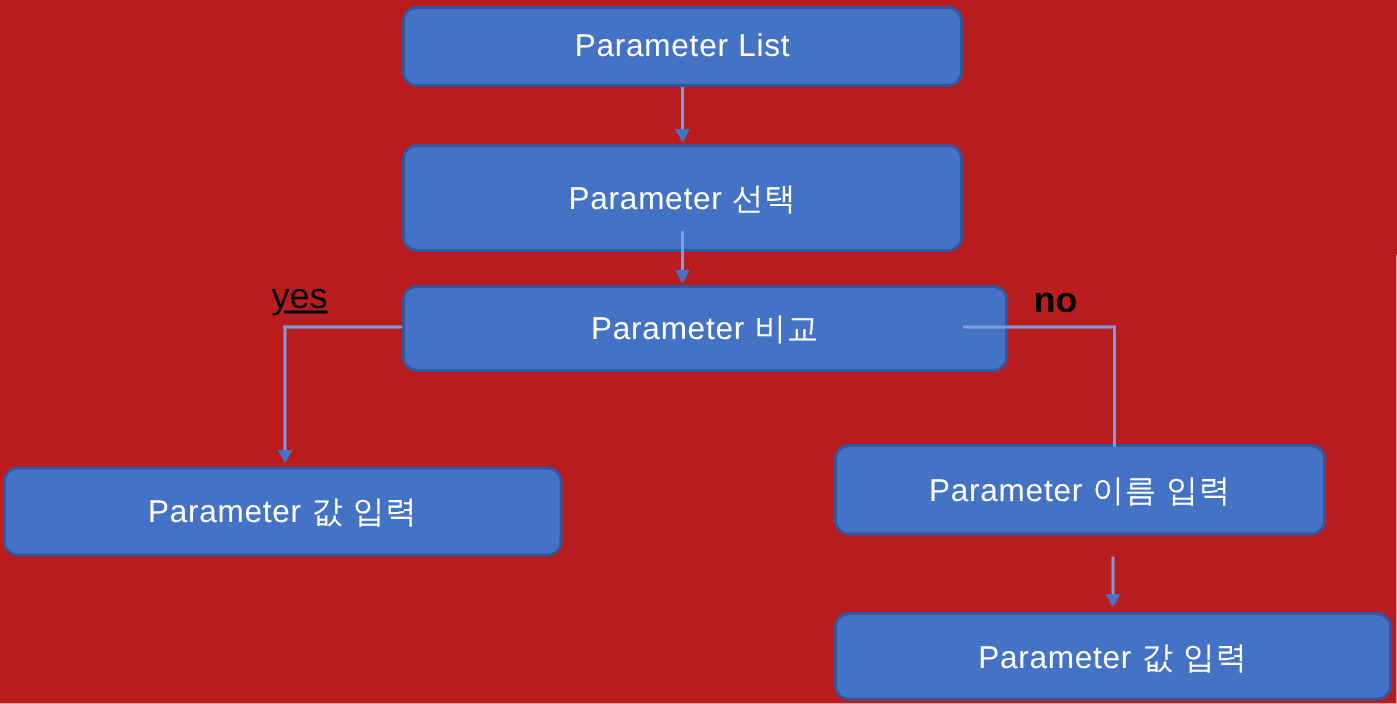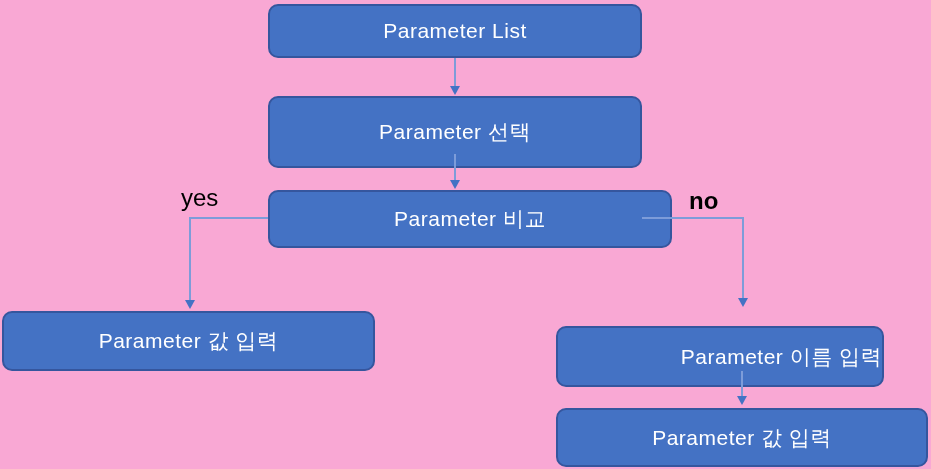--- a/index.html
+++ b/index.html
@@ -8,40 +8,40 @@
     --connector:#7D9CD9;
     --arrowhead:#4472C4;
     --node-text:#FFFFFF;
     --label-text:#000000;
   }
   html,body{margin:0;padding:0;background:#FFFFFF;}
   body{font-family:"Liberation Sans","DejaVu Sans",sans-serif;}
   .stage{
     position:relative;
     width:931px;height:469px;
-    background:#f9a8d4;
+    background:#b91c1c;
     overflow:hidden;
   }
   .node{
     position:absolute;
     background:var(--node-fill);
     border:2px solid var(--node-border);
     border-radius:10px;
     box-sizing:border-box;
     display:flex;align-items:center;justify-content:center;
     color:var(--node-text);
     font-size:21px;
     letter-spacing:.5px;
     text-align:center;
   }
   .n1{left:268px;top:4px;width:374px;height:54px;}
   .n2{left:268px;top:96px;width:374px;height:72px;}
   .n3{left:268px;top:190px;width:404px;height:58px;}
   .n4{left:2px;top:311px;width:373px;height:60px;}
-  .n5{left:556px;top:326px;width:328px;height:61px;justify-content:flex-end;}
+  .n5{left:556px;top:296px;width:328px;height:61px;}
   .n6{left:556px;top:408px;width:372px;height:59px;}
 
   .conn{position:absolute;background:var(--connector);}
   .vline{width:2px;}
   .hline{height:2px;}
   .arrow-down{
     position:absolute;width:0;height:0;
     border-left:5px solid transparent;
     border-right:5px solid transparent;
     border-top:9px solid var(--arrowhead);
@@ -63,21 +63,21 @@
   
   .c3-line{left:741px;top:371px;height:27px;}
   .c3-head{left:737px;top:396px;}
 
   .edge-label{
     position:absolute;
     color:var(--label-text);
     font-size:24px;
     line-height:1;
   }
-  .lbl-yes{left:181px;top:186px;}
+  .lbl-yes{left:181px;top:186px;text-decoration:underline;}
   .lbl-no{left:689px;top:189px;font-weight:bold;}
 </style>
 </head>
 <body>
 
 <div class="stage">
 
   <div class="node n1">
     <span>Parameter List</span>
   </div>

